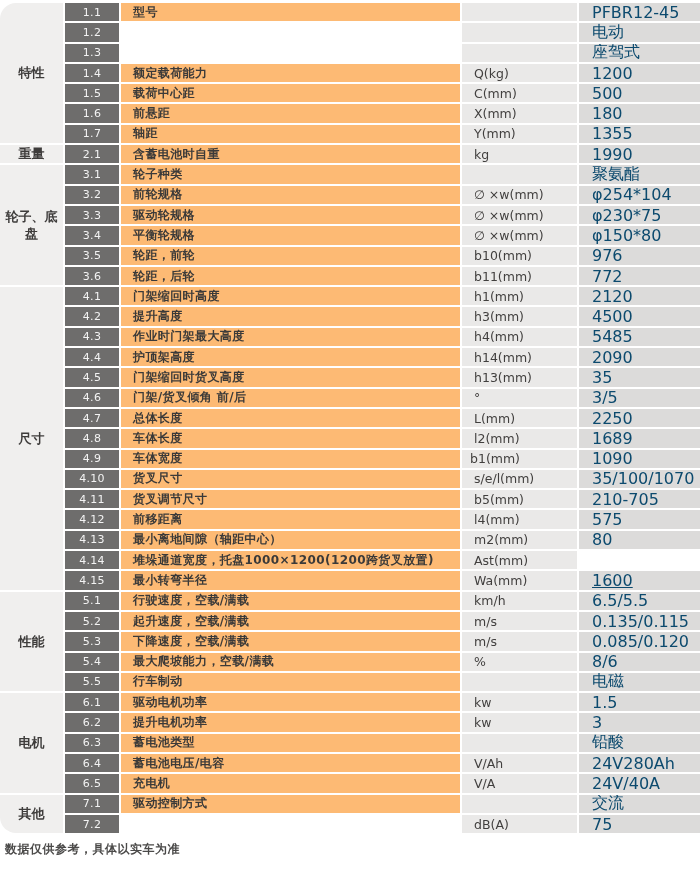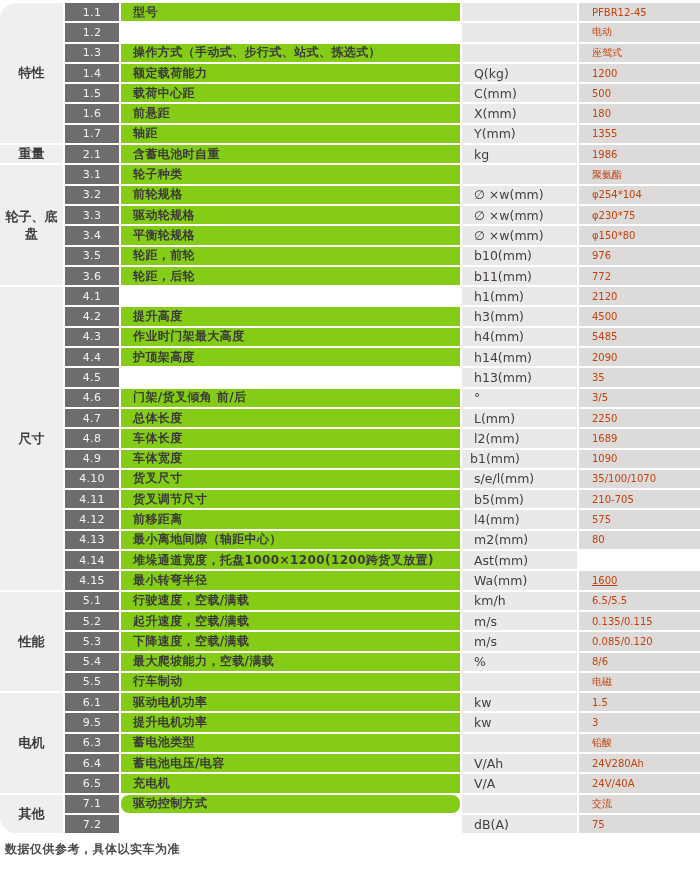--- a/index.html
+++ b/index.html
@@ -44,39 +44,39 @@
   .cell-no{
     grid-column:2;
     background:#6e6d6c;
     color:#f3f3f3;
     justify-content:center;
     font-size:11px;
     letter-spacing:.3px;
   }
   .cell-desc{
     grid-column:3;
-    background:#84cc16;
+    background:#fdba74;
     font-size:12px;
     font-weight:600;
     color:#3b3a39;
     padding-left:12px;
     letter-spacing:.4px;
   }
   .cell-unit{
     grid-column:4;
     background:#eae9e8;
     font-size:12.5px;
     color:#413f3e;
     padding-left:12px;
   }
   .cell-value{
     grid-column:5;
     background:#dcdbda;
-    font-size:10px;
-    color:#c2410c;
+    font-size:16px;
+    color:#0c4a6e;
     padding-left:13px;
   }
   .footer-note{
     margin:8px 0 0 5px;
     font-size:12px;
     font-weight:bold;
     color:#4b4a49;
     letter-spacing:.5px;
   }
 </style>
@@ -86,21 +86,20 @@
 <div class="spec-table" id="spec-table">
     <div class="cell cell-cat first" style="grid-row: 1 / 8;">特性</div>
     <div class="cell cell-no" style="grid-row: 1;">1.1</div>
     <div class="cell cell-desc" style="grid-row: 1;">型号</div>
     <div class="cell cell-unit" style="grid-row: 1;"></div>
     <div class="cell cell-value" style="grid-row: 1;">PFBR12-45</div>
     <div class="cell cell-no" style="grid-row: 2;">1.2</div>
     <div class="cell cell-unit" style="grid-row: 2;"></div>
     <div class="cell cell-value" style="grid-row: 2;">电动</div>
     <div class="cell cell-no" style="grid-row: 3;">1.3</div>
-    <div class="cell cell-desc" style="grid-row: 3;">操作方式（手动式、步行式、站式、拣选式）</div>
     <div class="cell cell-unit" style="grid-row: 3;"></div>
     <div class="cell cell-value" style="grid-row: 3;">座驾式</div>
     <div class="cell cell-no" style="grid-row: 4;">1.4</div>
     <div class="cell cell-desc" style="grid-row: 4;">额定载荷能力</div>
     <div class="cell cell-unit" style="grid-row: 4;">Q(kg)</div>
     <div class="cell cell-value" style="grid-row: 4;">1200</div>
     <div class="cell cell-no" style="grid-row: 5;">1.5</div>
     <div class="cell cell-desc" style="grid-row: 5;">载荷中心距</div>
     <div class="cell cell-unit" style="grid-row: 5;">C(mm)</div>
     <div class="cell cell-value" style="grid-row: 5;">500</div>
@@ -109,21 +108,21 @@
     <div class="cell cell-unit" style="grid-row: 6;">X(mm)</div>
     <div class="cell cell-value" style="grid-row: 6;">180</div>
     <div class="cell cell-no" style="grid-row: 7;">1.7</div>
     <div class="cell cell-desc" style="grid-row: 7;">轴距</div>
     <div class="cell cell-unit" style="grid-row: 7;">Y(mm)</div>
     <div class="cell cell-value" style="grid-row: 7;">1355</div>
     <div class="cell cell-cat" style="grid-row: 8 / 9;">重量</div>
     <div class="cell cell-no" style="grid-row: 8;">2.1</div>
     <div class="cell cell-desc" style="grid-row: 8;">含蓄电池时自重</div>
     <div class="cell cell-unit" style="grid-row: 8;">kg</div>
-    <div class="cell cell-value" style="grid-row: 8;">1986</div>
+    <div class="cell cell-value" style="grid-row: 8;">1990</div>
     <div class="cell cell-cat" style="grid-row: 9 / 15;">轮子、底盘</div>
     <div class="cell cell-no" style="grid-row: 9;">3.1</div>
     <div class="cell cell-desc" style="grid-row: 9;">轮子种类</div>
     <div class="cell cell-unit" style="grid-row: 9;"></div>
     <div class="cell cell-value" style="grid-row: 9;">聚氨酯</div>
     <div class="cell cell-no" style="grid-row: 10;">3.2</div>
     <div class="cell cell-desc" style="grid-row: 10;">前轮规格</div>
     <div class="cell cell-unit" style="grid-row: 10;">∅ ×w(mm)</div>
     <div class="cell cell-value" style="grid-row: 10;">φ254*104</div>
     <div class="cell cell-no" style="grid-row: 11;">3.3</div>
@@ -137,35 +136,37 @@
     <div class="cell cell-no" style="grid-row: 13;">3.5</div>
     <div class="cell cell-desc" style="grid-row: 13;">轮距，前轮</div>
     <div class="cell cell-unit" style="grid-row: 13;">b10(mm)</div>
     <div class="cell cell-value" style="grid-row: 13;">976</div>
     <div class="cell cell-no" style="grid-row: 14;">3.6</div>
     <div class="cell cell-desc" style="grid-row: 14;">轮距，后轮</div>
     <div class="cell cell-unit" style="grid-row: 14;">b11(mm)</div>
     <div class="cell cell-value" style="grid-row: 14;">772</div>
     <div class="cell cell-cat" style="grid-row: 15 / 30;">尺寸</div>
     <div class="cell cell-no" style="grid-row: 15;">4.1</div>
+    <div class="cell cell-desc" style="grid-row: 15;">门架缩回时高度</div>
     <div class="cell cell-unit" style="grid-row: 15;">h1(mm)</div>
     <div class="cell cell-value" style="grid-row: 15;">2120</div>
     <div class="cell cell-no" style="grid-row: 16;">4.2</div>
     <div class="cell cell-desc" style="grid-row: 16;">提升高度</div>
     <div class="cell cell-unit" style="grid-row: 16;">h3(mm)</div>
     <div class="cell cell-value" style="grid-row: 16;">4500</div>
     <div class="cell cell-no" style="grid-row: 17;">4.3</div>
     <div class="cell cell-desc" style="grid-row: 17;">作业时门架最大高度</div>
     <div class="cell cell-unit" style="grid-row: 17;">h4(mm)</div>
     <div class="cell cell-value" style="grid-row: 17;">5485</div>
     <div class="cell cell-no" style="grid-row: 18;">4.4</div>
     <div class="cell cell-desc" style="grid-row: 18;">护顶架高度</div>
     <div class="cell cell-unit" style="grid-row: 18;">h14(mm)</div>
     <div class="cell cell-value" style="grid-row: 18;">2090</div>
     <div class="cell cell-no" style="grid-row: 19;">4.5</div>
+    <div class="cell cell-desc" style="grid-row: 19;">门架缩回时货叉高度</div>
     <div class="cell cell-unit" style="grid-row: 19;">h13(mm)</div>
     <div class="cell cell-value" style="grid-row: 19;">35</div>
     <div class="cell cell-no" style="grid-row: 20;">4.6</div>
     <div class="cell cell-desc" style="grid-row: 20;">门架/货叉倾角 前/后</div>
     <div class="cell cell-unit" style="grid-row: 20;">°</div>
     <div class="cell cell-value" style="grid-row: 20;">3/5</div>
     <div class="cell cell-no" style="grid-row: 21;">4.7</div>
     <div class="cell cell-desc" style="grid-row: 21;">总体长度</div>
     <div class="cell cell-unit" style="grid-row: 21;">L(mm)</div>
     <div class="cell cell-value" style="grid-row: 21;">2250</div>
@@ -220,39 +221,39 @@
     <div class="cell cell-value" style="grid-row: 33;">8/6</div>
     <div class="cell cell-no" style="grid-row: 34;">5.5</div>
     <div class="cell cell-desc" style="grid-row: 34;">行车制动</div>
     <div class="cell cell-unit" style="grid-row: 34;"></div>
     <div class="cell cell-value" style="grid-row: 34;">电磁</div>
     <div class="cell cell-cat" style="grid-row: 35 / 40;">电机</div>
     <div class="cell cell-no" style="grid-row: 35;">6.1</div>
     <div class="cell cell-desc" style="grid-row: 35;">驱动电机功率</div>
     <div class="cell cell-unit" style="grid-row: 35;">kw</div>
     <div class="cell cell-value" style="grid-row: 35;">1.5</div>
-    <div class="cell cell-no" style="grid-row: 36;">9.5</div>
+    <div class="cell cell-no" style="grid-row: 36;">6.2</div>
     <div class="cell cell-desc" style="grid-row: 36;">提升电机功率</div>
     <div class="cell cell-unit" style="grid-row: 36;">kw</div>
     <div class="cell cell-value" style="grid-row: 36;">3</div>
     <div class="cell cell-no" style="grid-row: 37;">6.3</div>
     <div class="cell cell-desc" style="grid-row: 37;">蓄电池类型</div>
     <div class="cell cell-unit" style="grid-row: 37;"></div>
     <div class="cell cell-value" style="grid-row: 37;">铅酸</div>
     <div class="cell cell-no" style="grid-row: 38;">6.4</div>
     <div class="cell cell-desc" style="grid-row: 38;">蓄电池电压/电容</div>
     <div class="cell cell-unit" style="grid-row: 38;">V/Ah</div>
     <div class="cell cell-value" style="grid-row: 38;">24V280Ah</div>
     <div class="cell cell-no" style="grid-row: 39;">6.5</div>
     <div class="cell cell-desc" style="grid-row: 39;">充电机</div>
     <div class="cell cell-unit" style="grid-row: 39;">V/A</div>
     <div class="cell cell-value" style="grid-row: 39;">24V/40A</div>
     <div class="cell cell-cat last" style="grid-row: 40 / 42;">其他</div>
     <div class="cell cell-no" style="grid-row: 40;">7.1</div>
-    <div class="cell cell-desc" style="grid-row: 40; border-radius: 8px;">驱动控制方式</div>
+    <div class="cell cell-desc" style="grid-row: 40;">驱动控制方式</div>
     <div class="cell cell-unit" style="grid-row: 40;"></div>
     <div class="cell cell-value" style="grid-row: 40;">交流</div>
     <div class="cell cell-no" style="grid-row: 41;">7.2</div>
     <div class="cell cell-unit" style="grid-row: 41;">dB(A)</div>
     <div class="cell cell-value" style="grid-row: 41;">75</div>
   </div>
 
 <div class="footer-note">数据仅供参考，具体以实车为准</div>
 
 </body></html>

